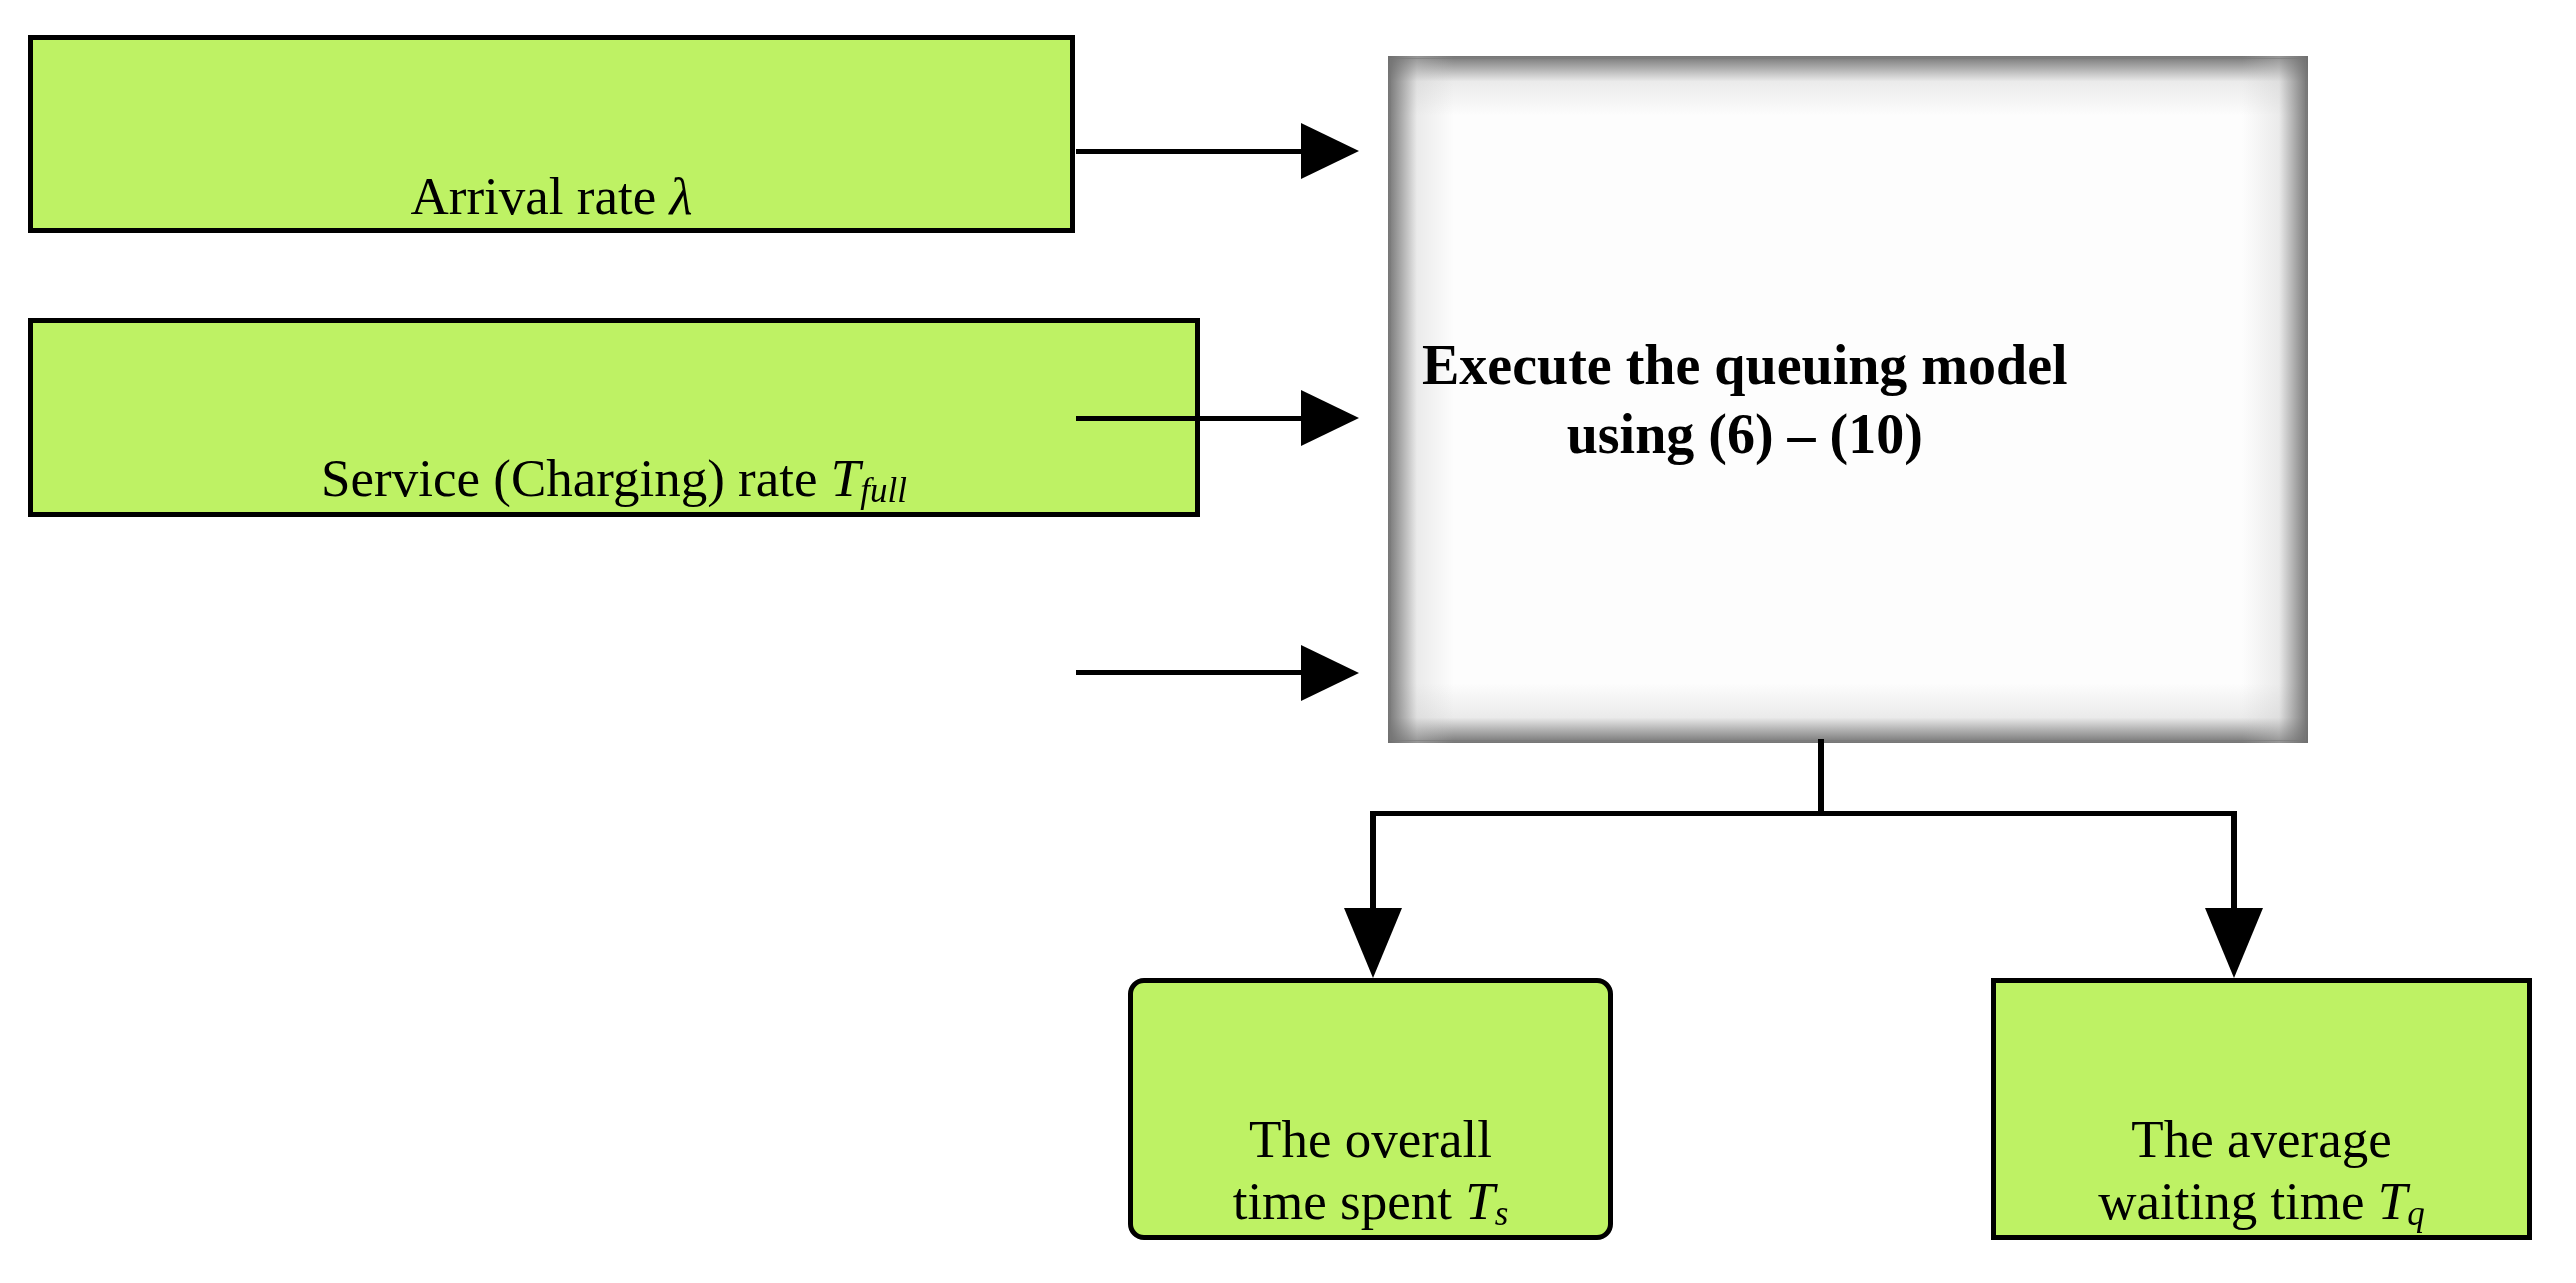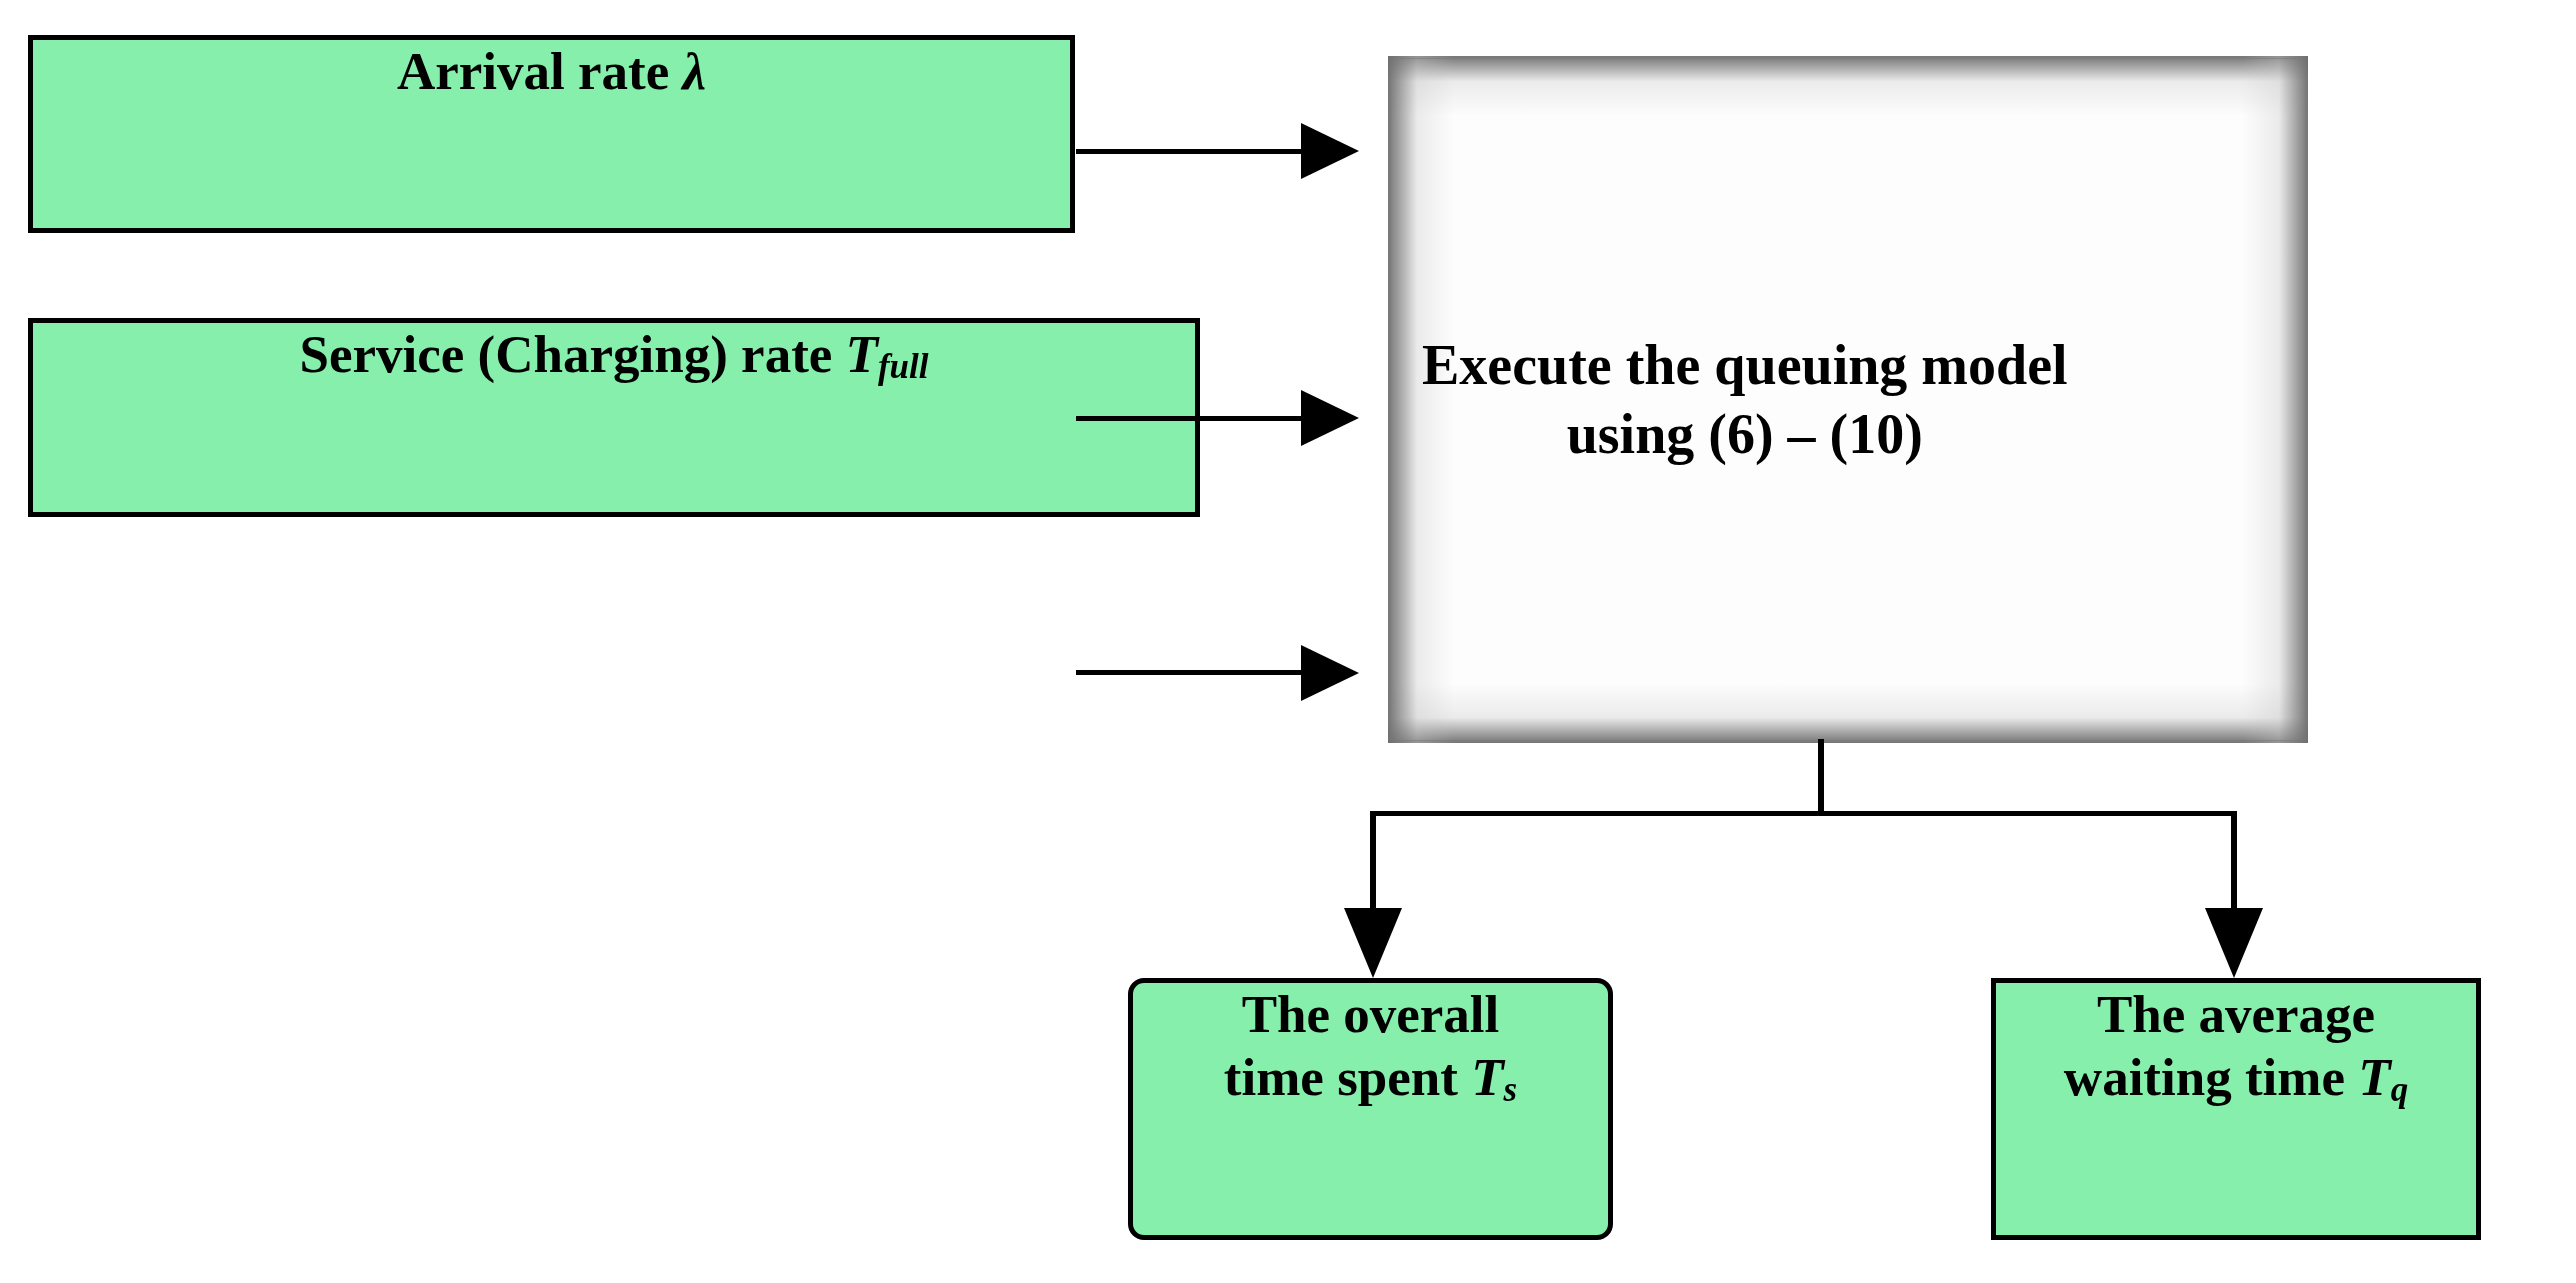--- a/index.html
+++ b/index.html
@@ -13,28 +13,28 @@
     height: 1283px;
     background: #ffffff;
     font-family: "Liberation Serif", "DejaVu Serif", serif;
     overflow: hidden;
   }
 
   
   .box {
     position: absolute;
     box-sizing: border-box;
-    background: #86efac;
+    background: #bef264;
     border: 5.1px solid #000000;
     display: flex;
-    align-items: flex-start;
+    align-items: flex-end;
     justify-content: center;
     text-align: center;
     color: #000000;
-    font-weight: bold;
+    font-weight: normal;
     line-height: 1.18;
   }
   .box .txt { padding: 0 8.5px; }
 
   
   .process-box {
     position: absolute;
     box-sizing: border-box;
     display: flex;
     align-items: center;
@@ -126,21 +126,21 @@
   <div class="vline" style="left:2231px; top:811px; height:100px;"></div>
   <div class="arrow-down" style="left:2205px; top:908px;"></div>
 
   <div class="box" style="left:1128px; top:978px; width:485px; height:262px; font-size:53px;border-radius:16px;">
     <div class="txt">
       <span>The overall</span><br>
       <span>time spent </span><span class="nowrapsym"><span class="ital">T</span><span class="ital sub">s</span></span>
     </div>
   </div>
 
-  <div class="box" style="left:1991px; top:978px; width:490px; height:262px; font-size:53px;">
+  <div class="box" style="left:1991px; top:978px; width:541px; height:262px; font-size:53px;">
     <div class="txt">
       <span>The average</span><br>
       <span>waiting time </span><span class="nowrapsym"><span class="ital">T</span><span class="ital sub">q</span></span>
     </div>
   </div>
 
 </div>
 
 
 </body></html>

